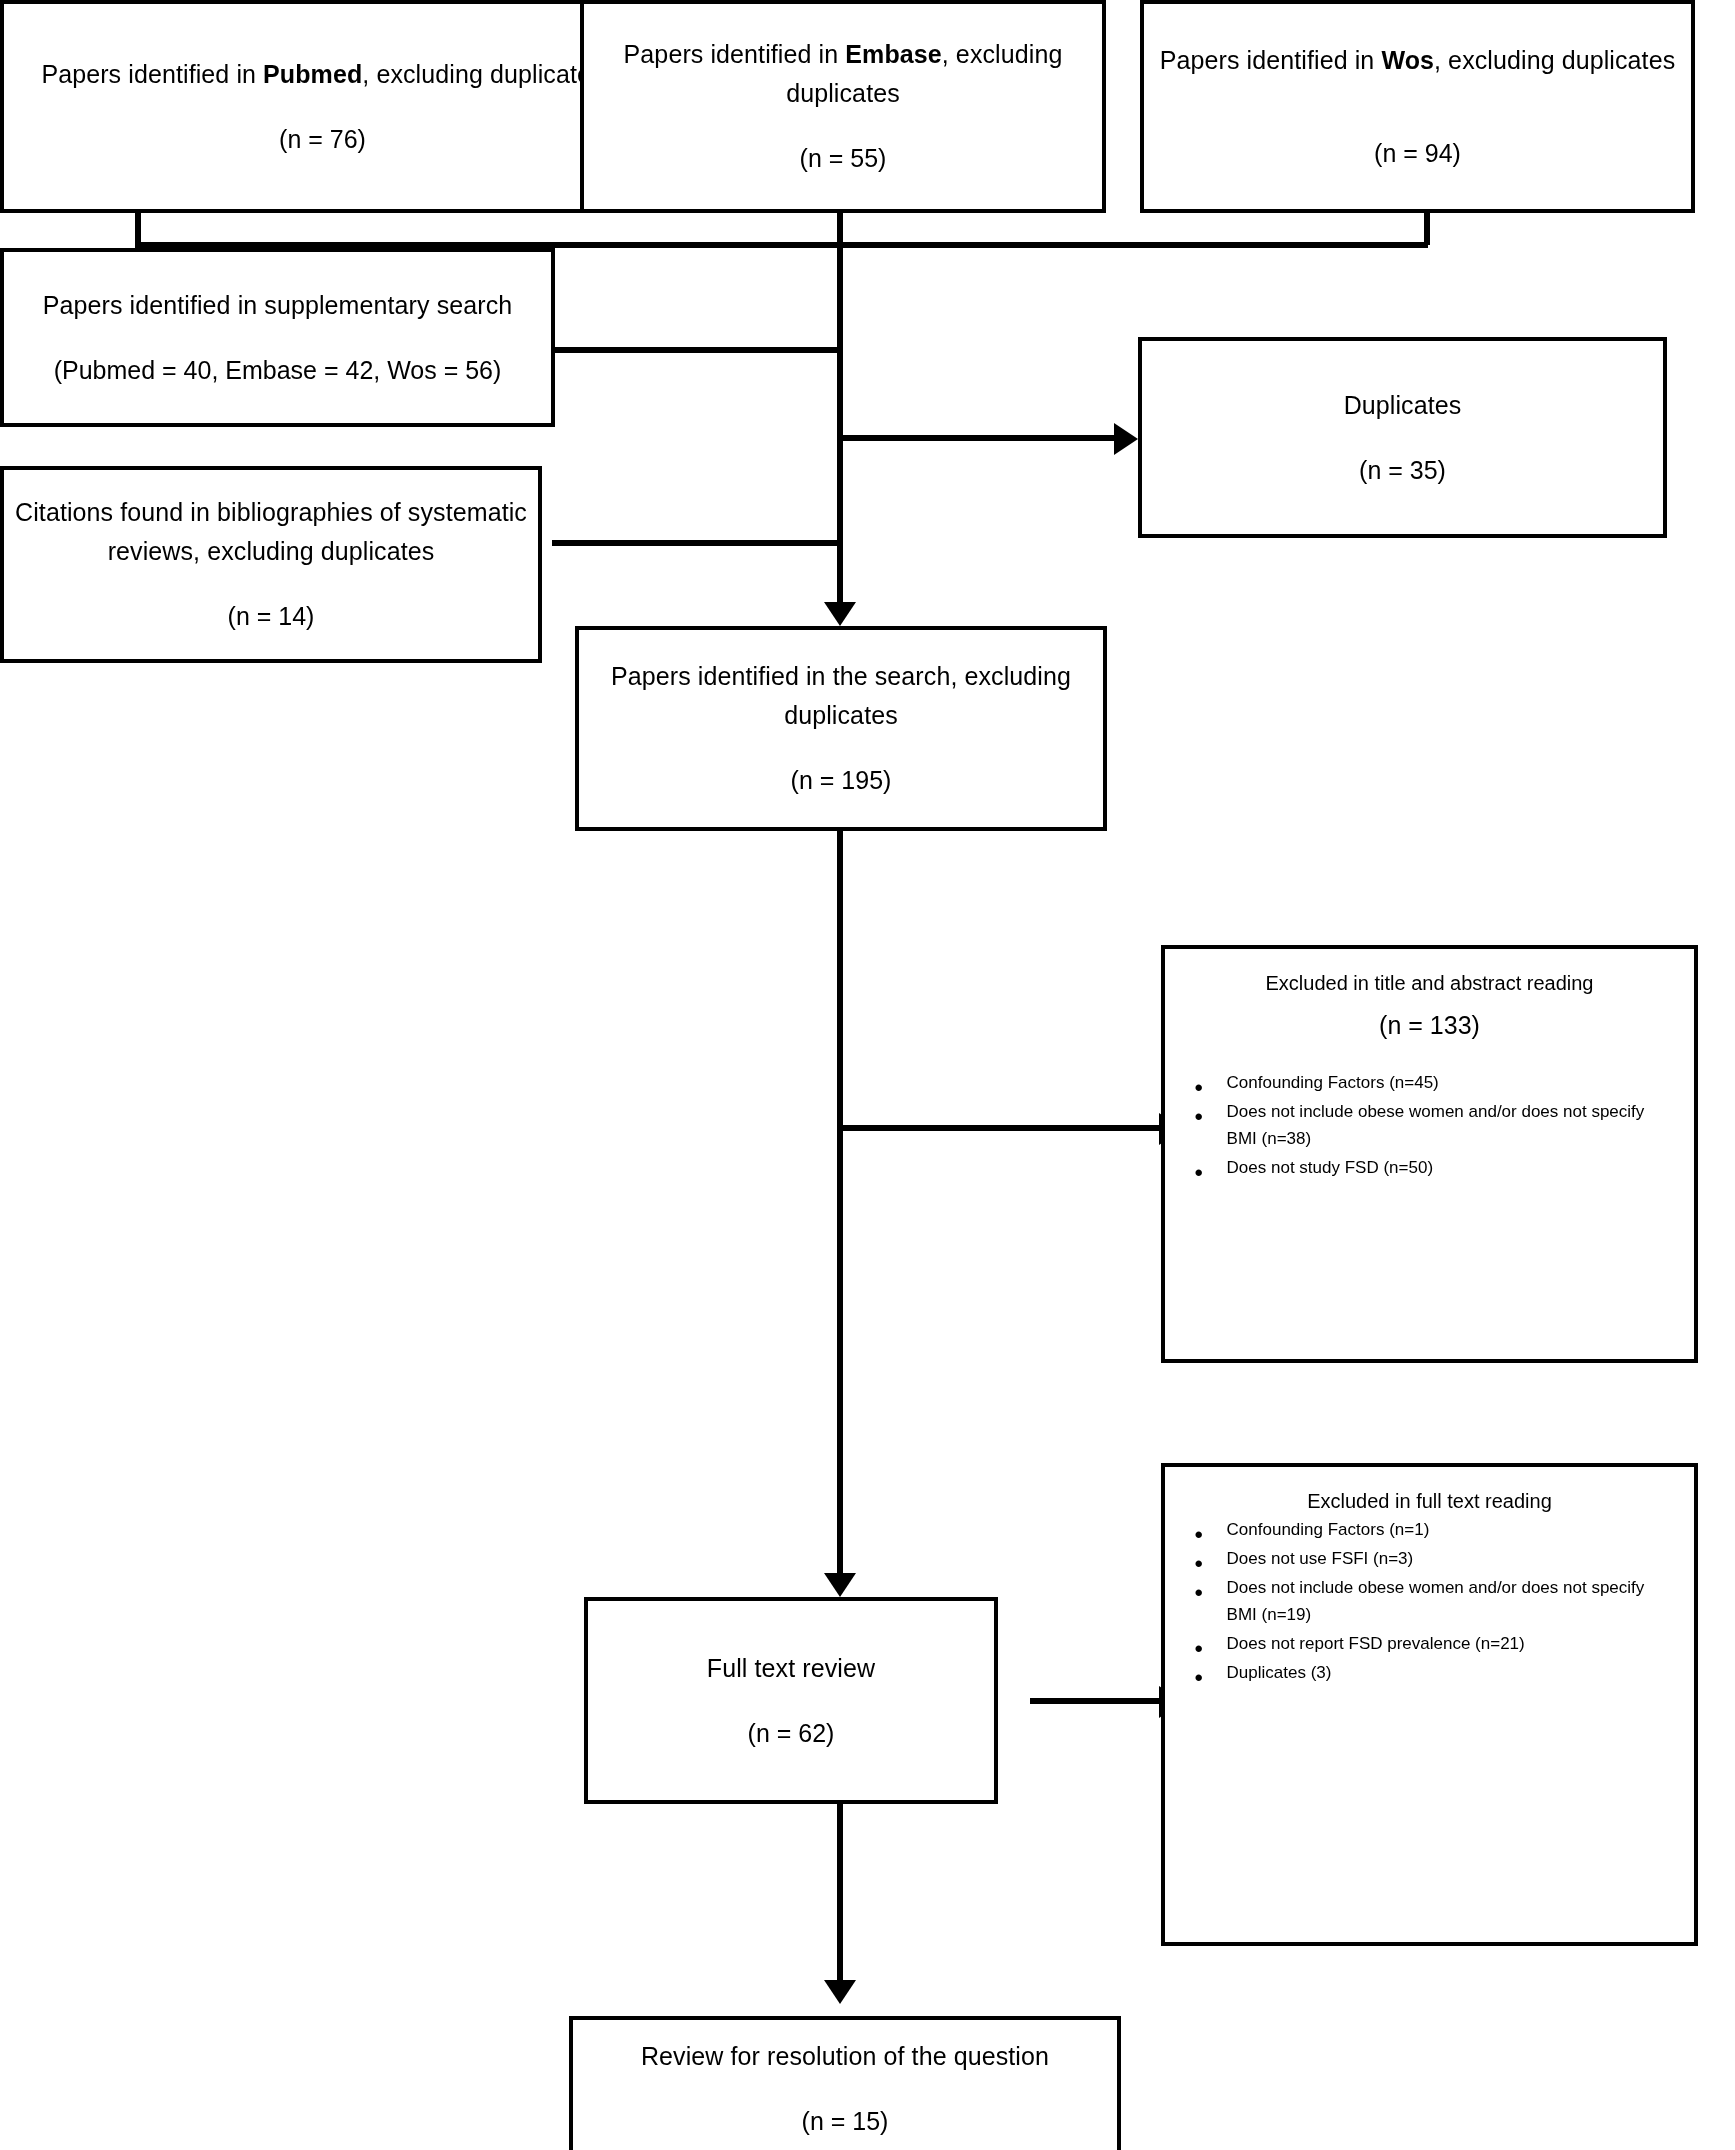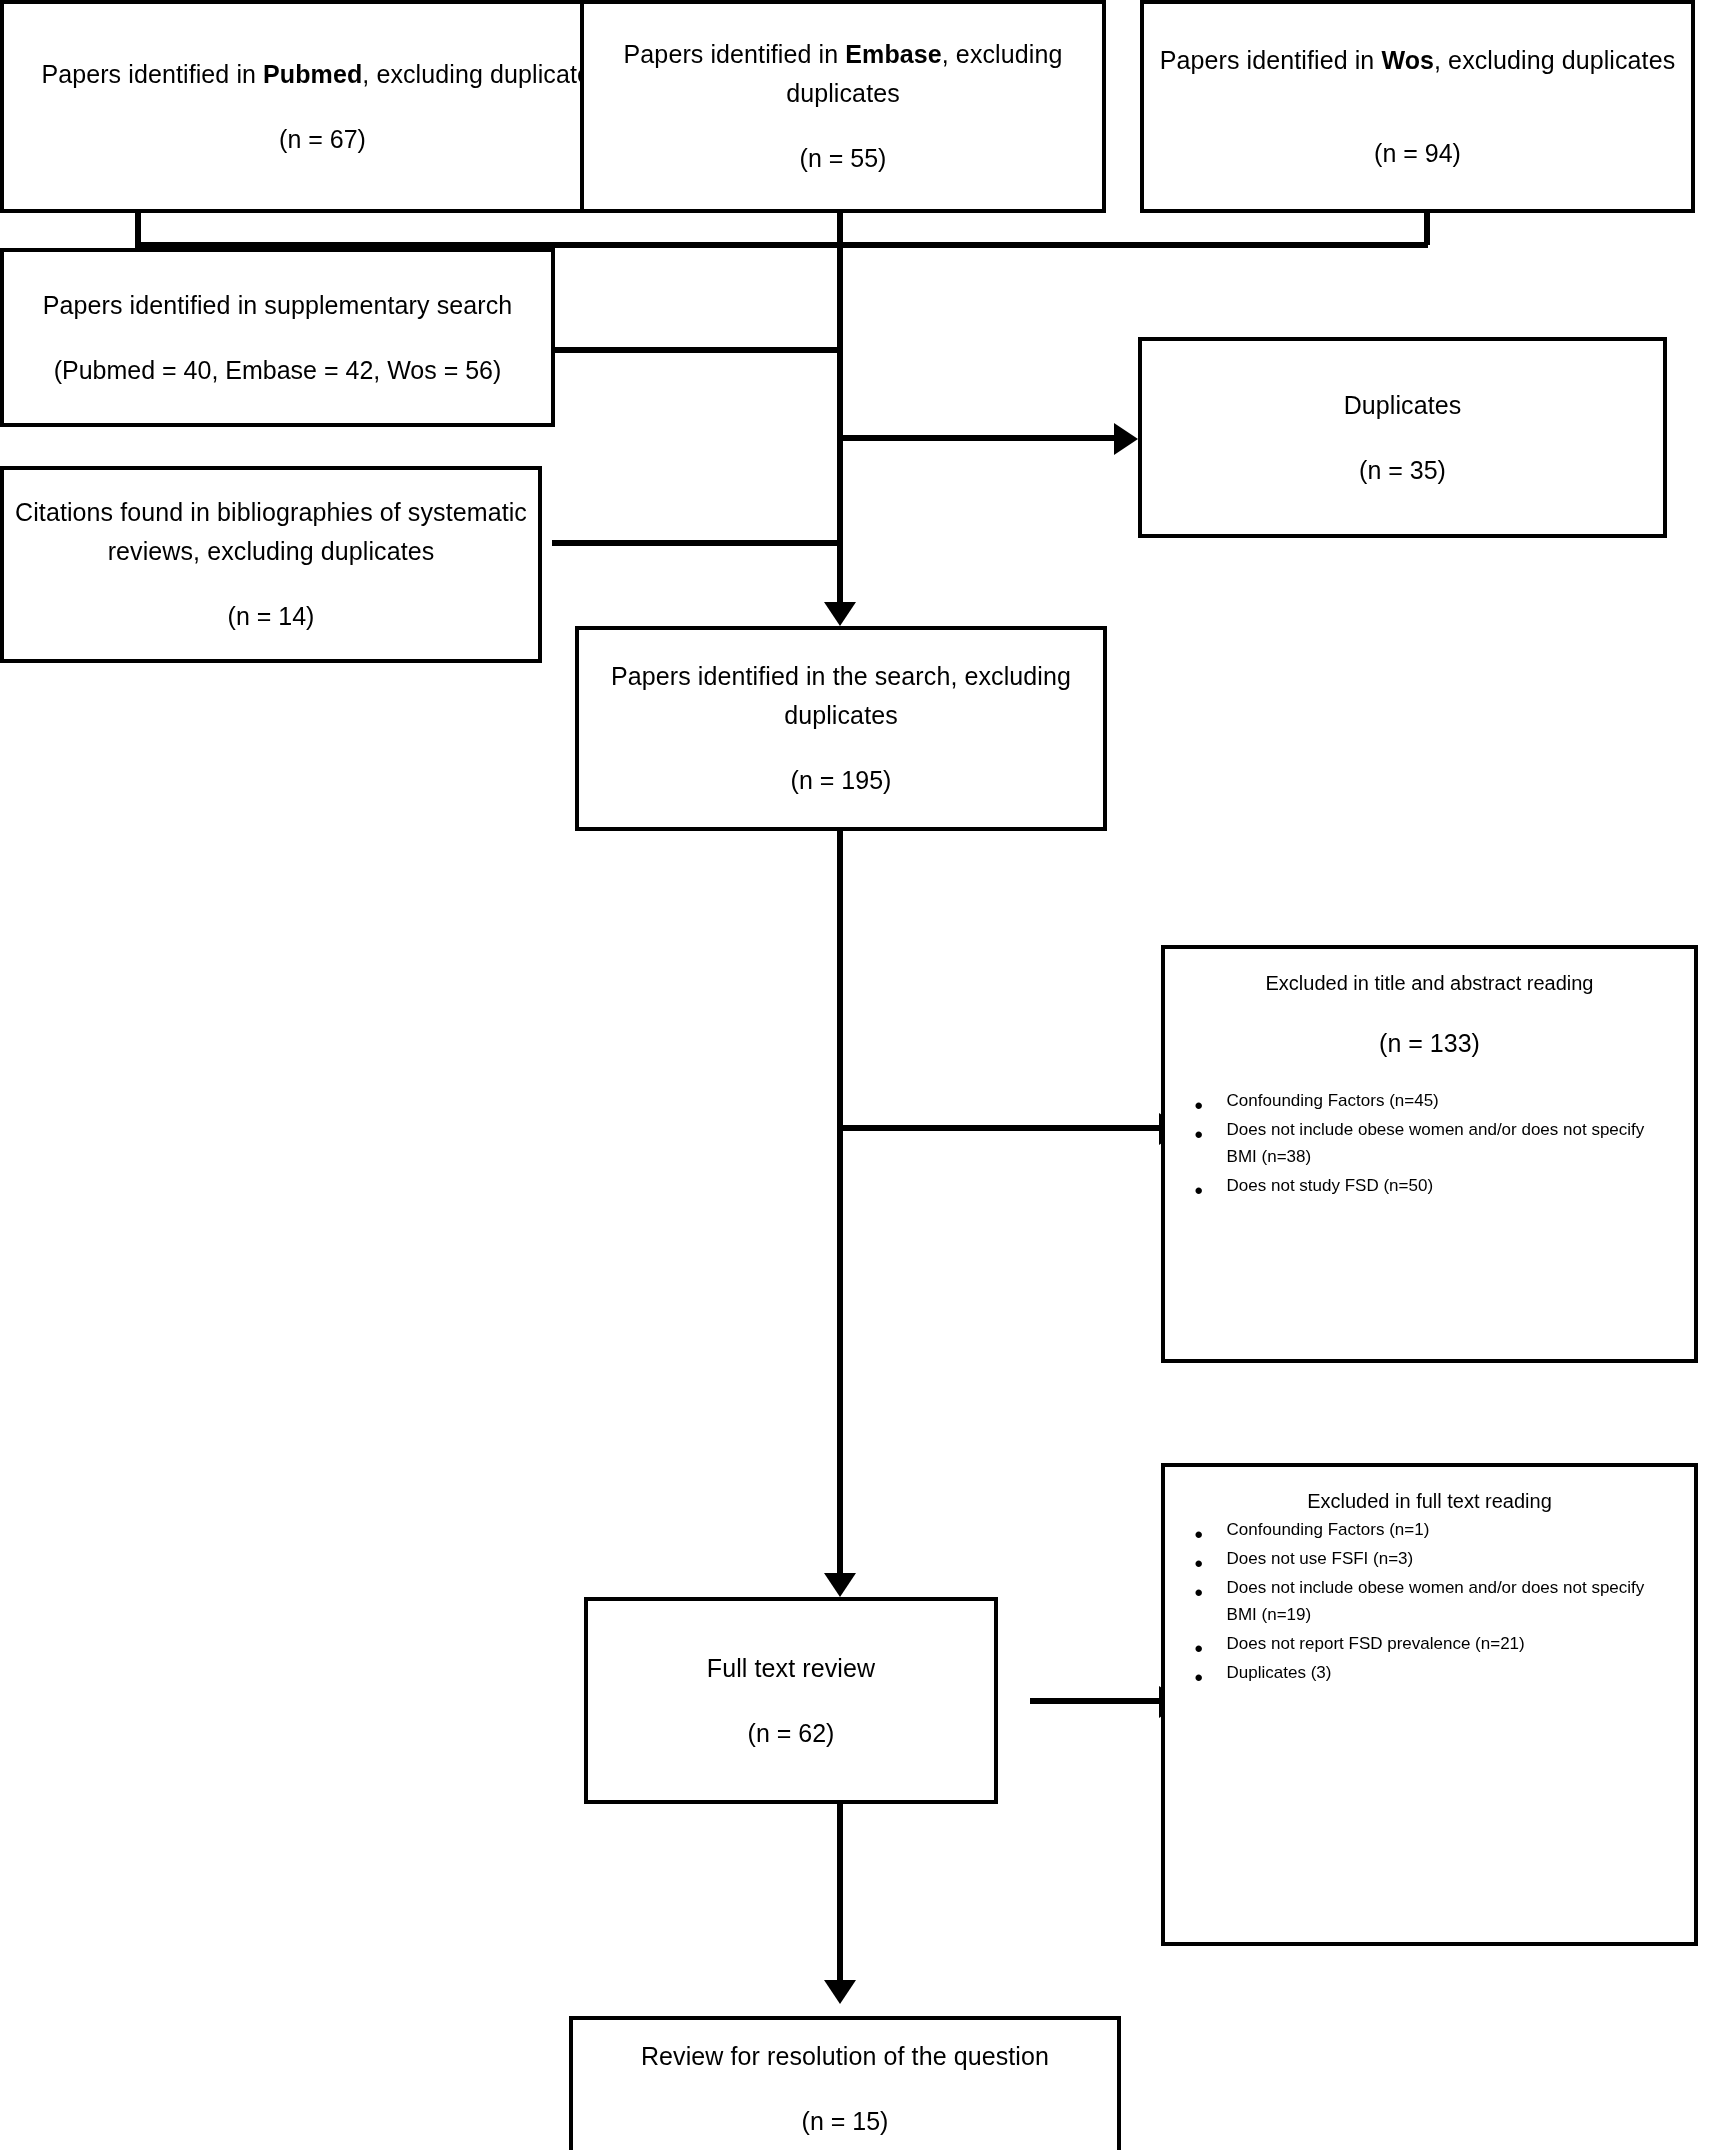--- a/index.html
+++ b/index.html
@@ -42,21 +42,21 @@
   }
   .box.listbox .hdr{
     text-align:center;
     font-size:20px;
     line-height:1.55;
   }
   .box.listbox .cnt{
     text-align:center;
     font-size:25px;
     line-height:1.55;
-    margin-top:25px;
+    margin-top:7px;
     margin-bottom:25px;
   }
   .box.listbox ul{
     margin:0;
     padding:0 5.6px 0 47px;
     list-style:none;
   }
   .box.listbox ul li{
     position:relative;
     font-size:17px;
@@ -124,21 +124,21 @@
   <div class="arrow-right" style="left:1159px;top:1113px;"></div>
 
   <div class="hline thick" style="left:1030px;top:1698px;width:131px;"></div>
   <div class="arrow-right" style="left:1159px;top:1686px;"></div>
 
   <div class="vline thick" style="left:837px;top:1802px;height:181px;"></div>
   <div class="arrow-down" style="left:824px;top:1980px;"></div>
 
   <div class="box" style="left:0px;top:0px;width:645px;height:213px;">
     <span class="line"><span>Papers identified in </span><b>Pubmed</b><span>, excluding duplicates</span></span>
-    <span class="count">(n = 67)</span>
+    <span class="count">(n = 76)</span>
   </div>
 
   <div class="box" style="left:580px;top:0px;width:526px;height:213px;">
     <span class="line"><span>Papers identified in </span><b>Embase</b><span>, excluding duplicates</span></span>
     <span class="count">(n = 55)</span>
   </div>
 
   <div class="box" style="left:1140px;top:0px;width:555px;height:213px;gap:28px;">
     <span class="line"><span>Papers identified in </span><b>Wos</b><span>, excluding duplicates</span></span>
     <span class="count">(n = 94)</span>

